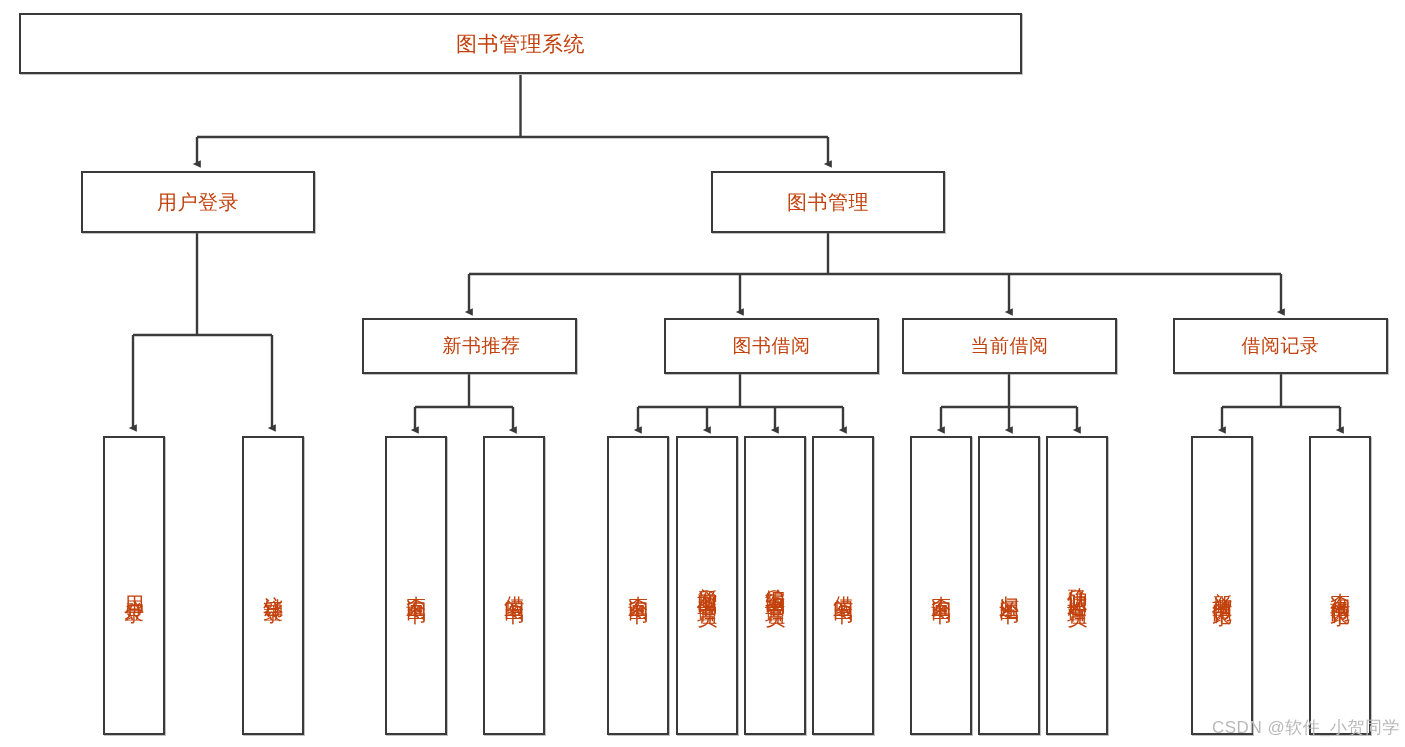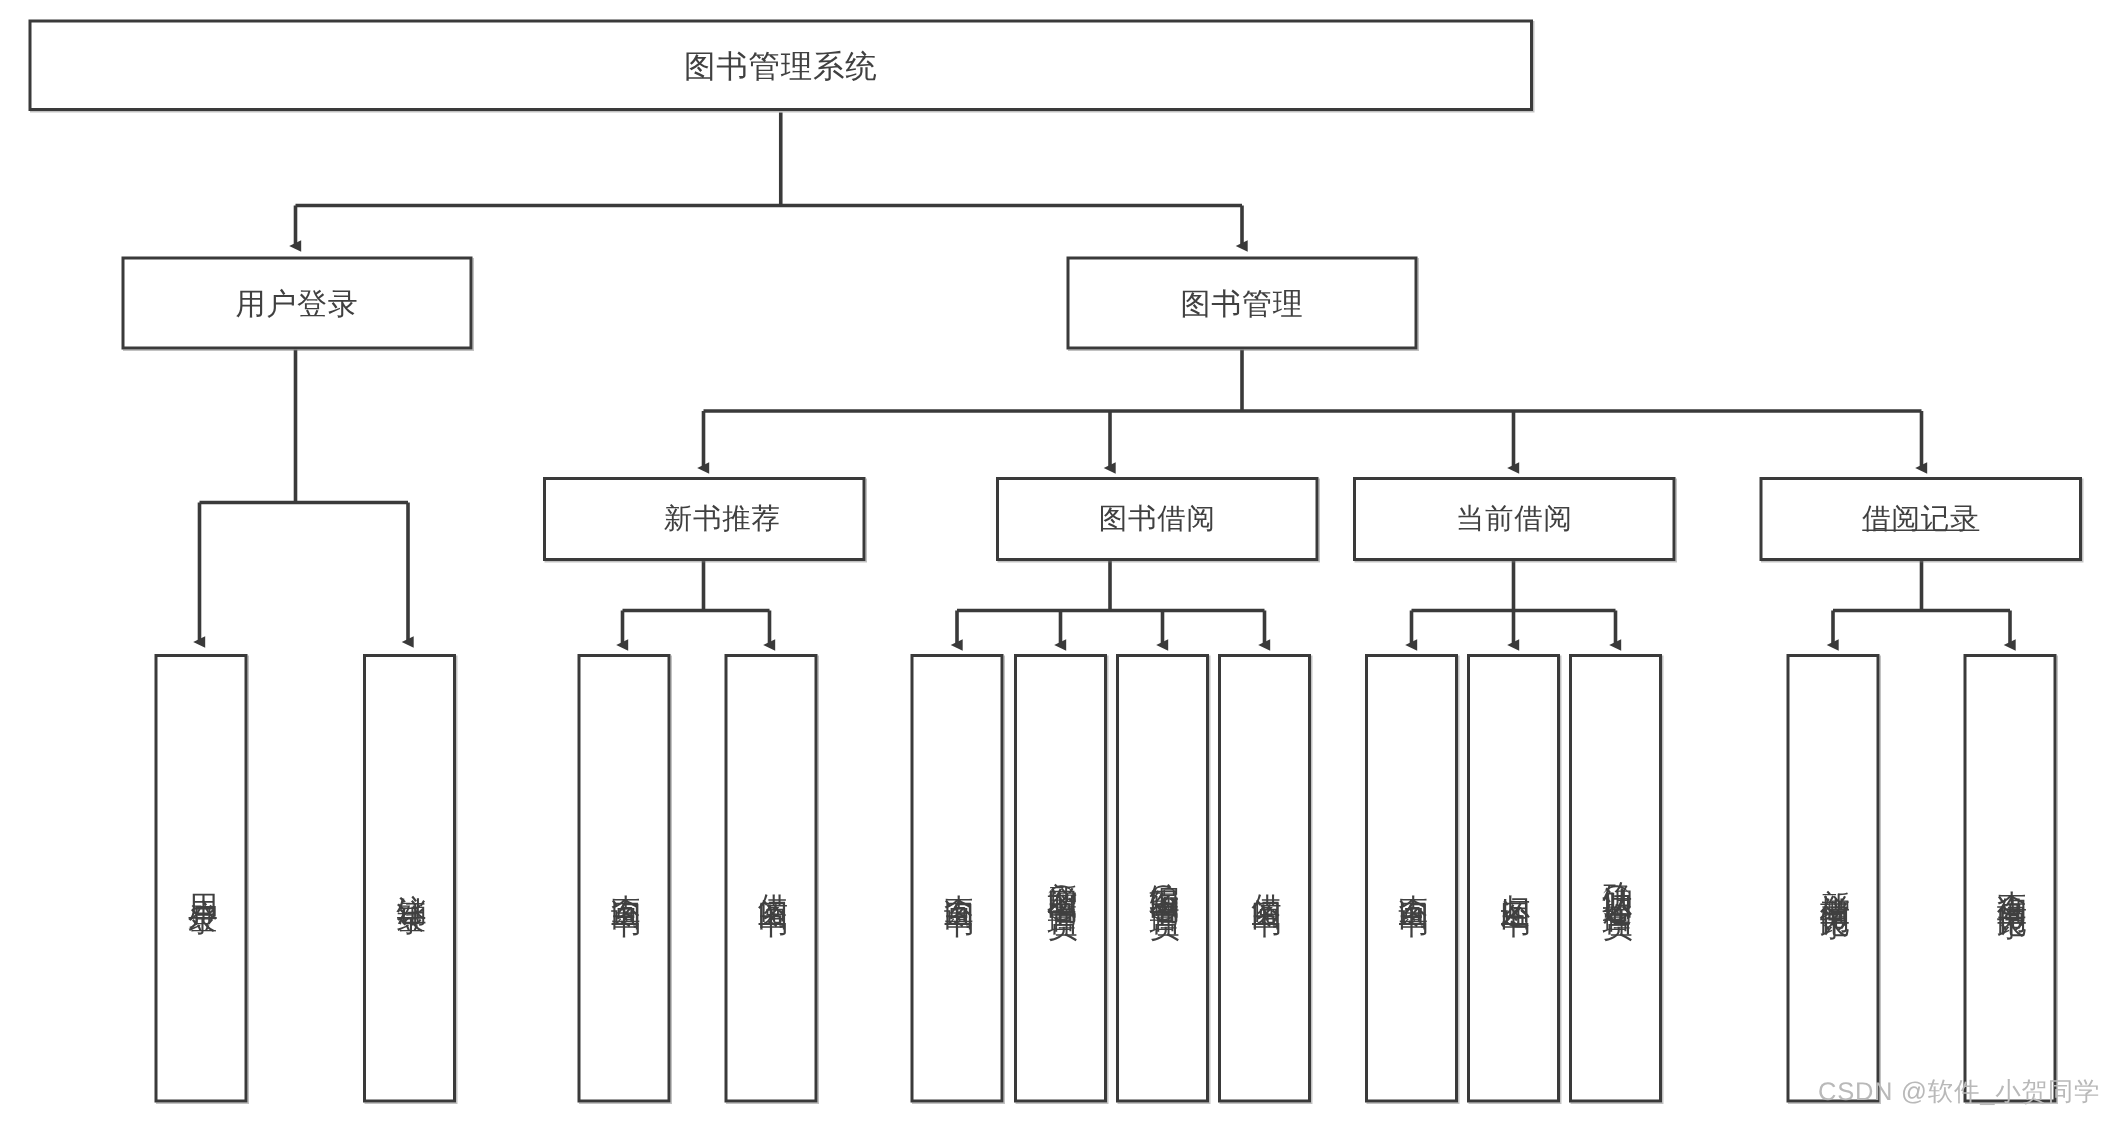--- a/index.html
+++ b/index.html
@@ -26,21 +26,21 @@
     pointer-events: none;
   }
   .node {
     position: absolute;
     box-sizing: border-box;
     border: 2px solid #3a3a3a;
     background: #ffffff;
     display: flex;
     align-items: center;
     justify-content: center;
-    color: #404040;
+    color: #c2410c;
     box-shadow: 1px 1px 0 rgba(120,120,120,0.45);
   }
   .node .label {
     display: block;
     text-align: center;
     letter-spacing: 0.5px;
   }
   
   .lvl0 {
     font-size: 21px;
@@ -150,21 +150,21 @@
   </div>
 
   <div class="node lvl2" style="left:664px; top:318px; width:215px; height:56px;">
     <span class="label">图书借阅</span>
   </div>
 
   <div class="node lvl2" style="left:902px; top:318px; width:215px; height:56px;">
     <span class="label">当前借阅</span>
   </div>
 
-  <div class="node lvl2" style="left:1173px; top:318px; width:215px; height:56px;text-decoration:underline;">
+  <div class="node lvl2" style="left:1173px; top:318px; width:215px; height:56px;">
     <span class="label">借阅记录</span>
   </div>
 
   <div class="node leaf" style="left:103px; top:436px; width:62px; height:299px;">
     <span class="label">用户登录</span>
   </div>
 
   <div class="node leaf" style="left:242px; top:436px; width:62px; height:299px;">
     <span class="label">注销登录</span>
   </div>

